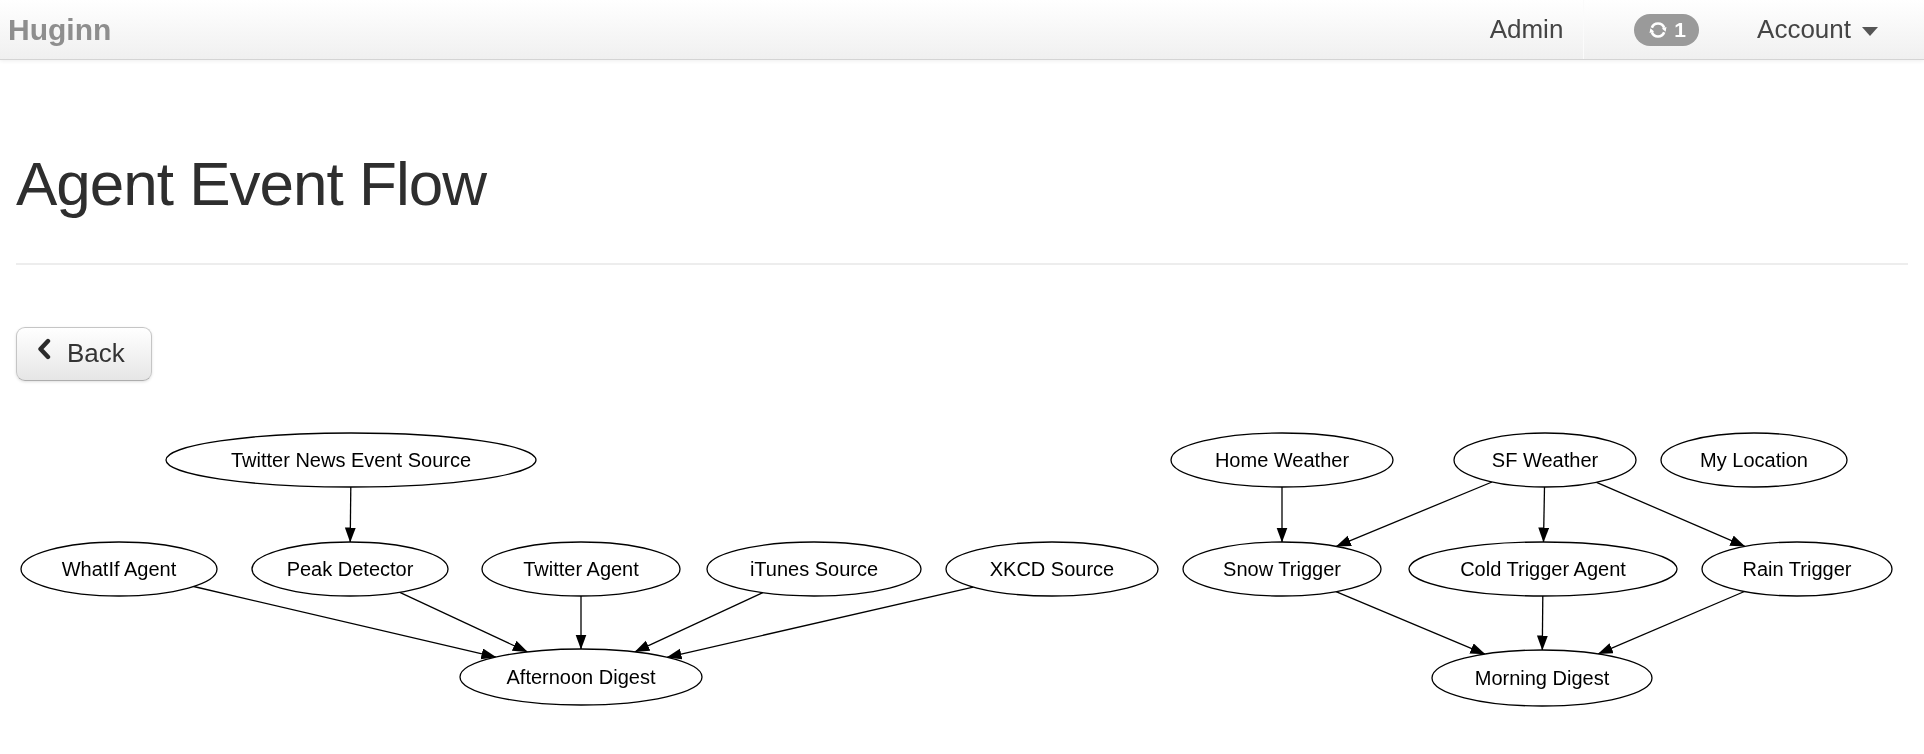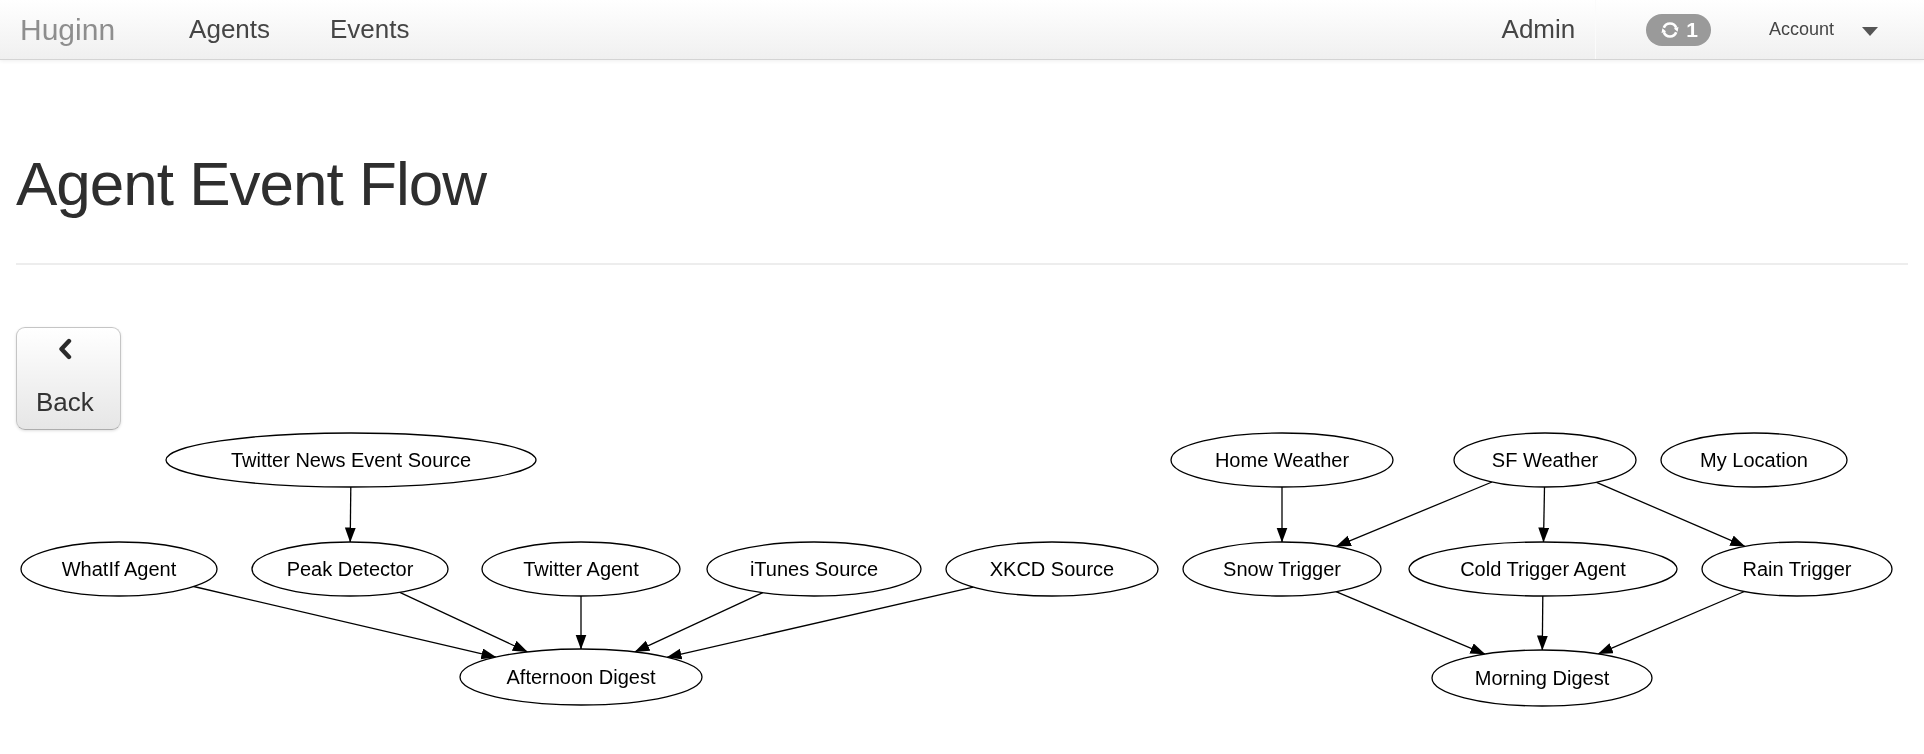--- a/index.html
+++ b/index.html
@@ -16,22 +16,23 @@
   .navbar {
     position: relative; z-index: 2;
     height: 60px;
     display: flex; align-items: center;
     background: linear-gradient(#ffffff, #f0f0f0);
     border-bottom: 1px solid #d4d4d4;
     box-shadow: 0 1px 4px rgba(0,0,0,.07);
   }
   .brand {
     font-size: 30px; color: #8e8e8e;
-    padding-left: 20px;
+    padding-left: 8px;
     text-decoration: none;
+    font-weight: bold;
   }
   .nav-links {
     display: flex; list-style: none;
     margin: 0 0 0 44px; padding: 0;
   }
   .nav-links a {
     font-size: 26px; color: #454545;
     text-decoration: none;
     padding: 0 30px;
   }
@@ -47,23 +48,23 @@
   .badge-pill {
     display: inline-flex; align-items: center; gap: 5px;
     background: #9a9a9a;
     border-radius: 17px;
     padding: 5px 13px;
     margin-left: 50px;
     text-decoration: none;
   }
   .badge-count { color: #ffffff; font-size: 21px; font-weight: bold; line-height: 1; }
   .nav-account {
-    display: inline-flex; align-items: center; gap: 28px;
+    display: inline-flex; align-items: center; gap: 11px;
     margin-left: 58px; margin-right: 46px;
-    font-size: 18px; color: #454545; text-decoration: none;
+    font-size: 26px; color: #454545; text-decoration: none;
   }
   .caret {
     width: 0; height: 0; margin-top: 4px;
     border-left: 8px solid transparent;
     border-right: 8px solid transparent;
     border-top: 9px solid #555555;
   }
 
   
   .container { position: relative; z-index: 1; padding: 0 16px; }
@@ -71,50 +72,45 @@
     margin: 88px 0 0 0;
     font-size: 62px; font-weight: normal;
     color: #2e2e2e; letter-spacing: -1px;
   }
   .title-divider {
     margin: 44px 0 0 0;
     border: 0; border-top: 2px solid #ededed;
   }
   .back-btn {
     margin-top: 62px;
-    display: inline-flex; align-items: center; gap: 27px;
+    display: inline-flex; gap: 16px;
     font-size: 26px; color: #333333; text-decoration: none;
     background: linear-gradient(#ffffff, #e6e6e6);
     border: 1px solid #c5c5c5; border-bottom-color: #adadad;
     border-radius: 9px;
     padding: 10px 26px 11px 19px;
     box-shadow: inset 0 1px 0 rgba(255,255,255,.4), 0 1px 3px rgba(0,0,0,.13);
-    flex-direction: column;
   }
 
   
   .graph-svg {
     position: absolute; left: 0; top: 0; z-index: 0;
     width: 1924px; height: 754px;
     pointer-events: none;
   }
   .graph-svg ellipse { fill: #ffffff; stroke: #000000; stroke-width: 1.3; }
   .graph-svg line   { stroke: #000000; stroke-width: 1.3; }
   .graph-svg text   { font-family: "Liberation Sans", "DejaVu Sans", sans-serif;
                       font-size: 20px; fill: #000000; text-anchor: middle; }
 </style>
 </head>
 <body>
 
 <nav class="navbar">
   <a class="brand" href="#">Huginn</a>
-  <ul class="nav-links">
-    <li><a href="#">Agents</a></li>
-    <li><a href="#">Events</a></li>
-  </ul>
   <div class="nav-right">
     <a class="nav-admin" href="#">Admin</a>
     <div class="divider-vertical"></div>
     <a class="badge-pill" href="#">
       <span style="display:inline-flex;">
         <svg width="22" height="22" viewBox="0 0 20 20">
           <g fill="none" stroke="#ffffff" stroke-width="2.4">
             <path d="M 4.4 7.9 A 6 6 0 0 1 15.6 7.9"></path>
             <path d="M 15.6 12.1 A 6 6 0 0 1 4.4 12.1"></path>
           </g>

